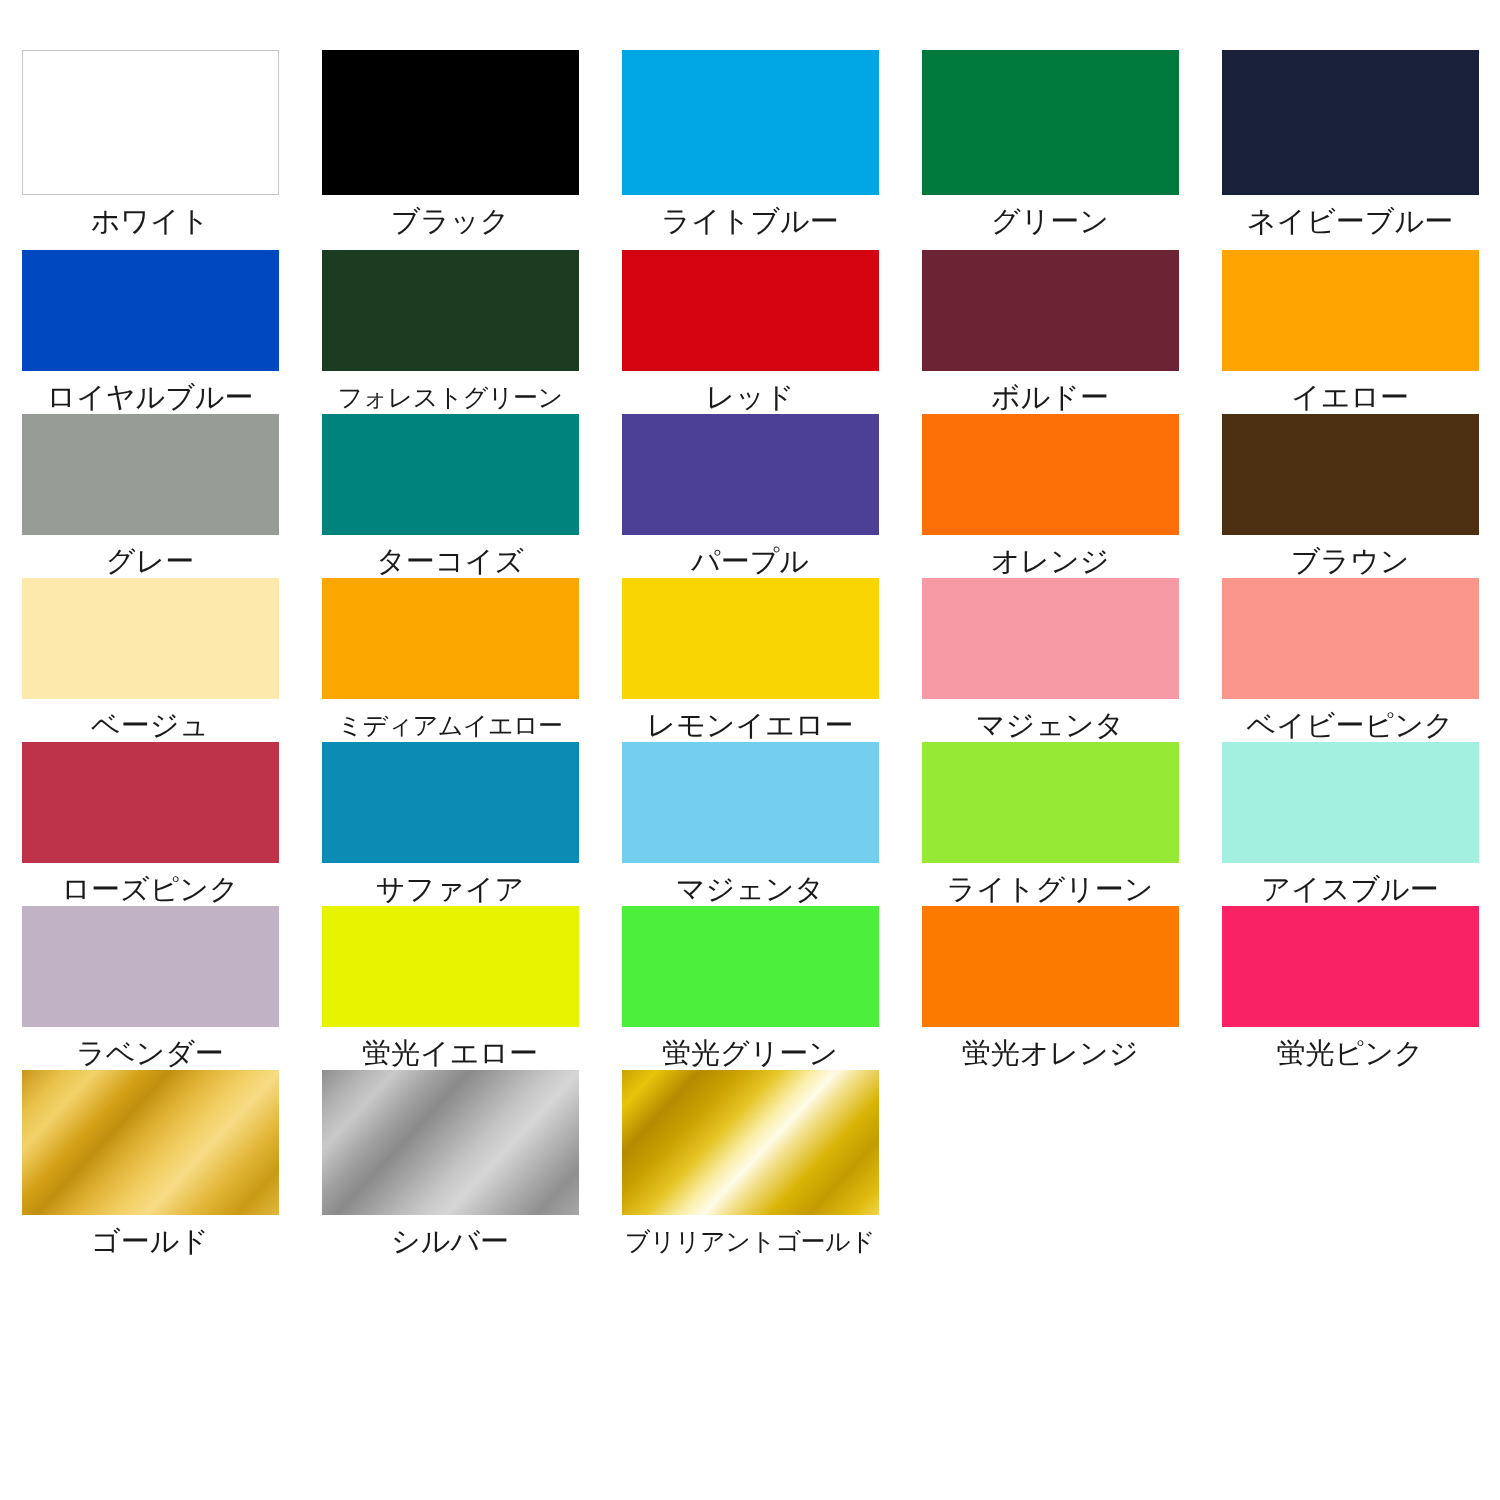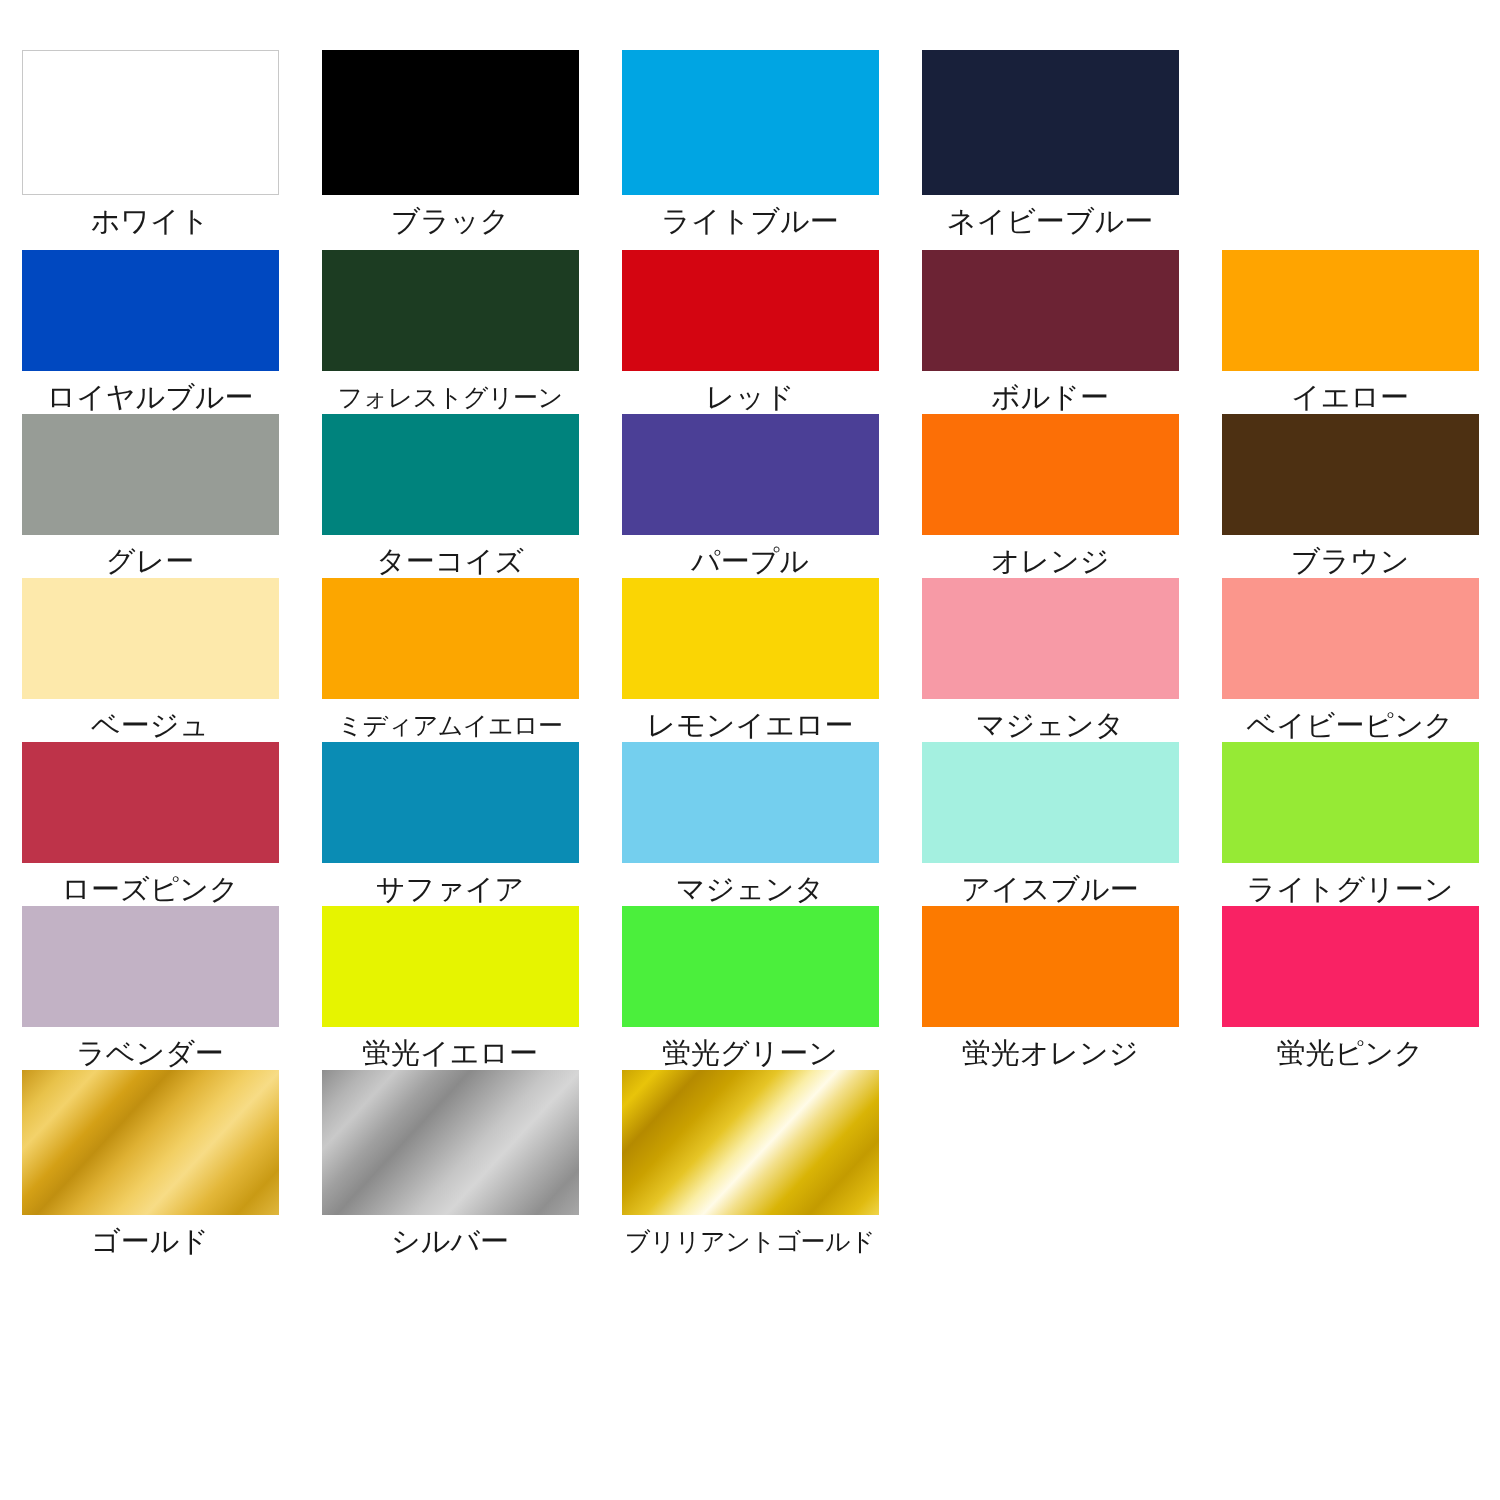--- a/index.html
+++ b/index.html
@@ -70,20 +70,24 @@
       </div>
       <div class="cell">
         <div class="swatch" style="background-color: rgb(0, 0, 0);"></div>
         <div class="label">ブラック</div>
       </div>
       <div class="cell">
         <div class="swatch" style="background-color: rgb(0, 165, 227);"></div>
         <div class="label">ライトブルー</div>
       </div>
       <div class="cell">
+        <div class="swatch" style="background-color: rgb(0, 121, 60);"></div>
+        <div class="label">グリーン</div>
+      </div>
+      <div class="cell">
         <div class="swatch" style="background-color: rgb(24, 32, 58);"></div>
         <div class="label">ネイビーブルー</div>
       </div>
     </div>
     <div class="row">
       <div class="cell">
         <div class="swatch" style="background-color: rgb(0, 72, 192);"></div>
         <div class="label">ロイヤルブルー</div>
       </div>
       <div class="cell">
@@ -154,26 +158,26 @@
       </div>
       <div class="cell">
         <div class="swatch" style="background-color: rgb(10, 140, 180);"></div>
         <div class="label">サファイア</div>
       </div>
       <div class="cell">
         <div class="swatch" style="background-color: rgb(116, 207, 238);"></div>
         <div class="label">マジェンタ</div>
       </div>
       <div class="cell">
+        <div class="swatch" style="background-color: rgb(150, 234, 53);"></div>
+        <div class="label">ライトグリーン</div>
+      </div>
+      <div class="cell">
         <div class="swatch" style="background-color: rgb(164, 240, 224);"></div>
         <div class="label">アイスブルー</div>
-      </div>
-      <div class="cell">
-        <div class="swatch" style="background-color: rgb(150, 234, 53);"></div>
-        <div class="label">ライトグリーン</div>
       </div>
     </div>
     <div class="row">
       <div class="cell">
         <div class="swatch" style="background-color: rgb(194, 178, 197);"></div>
         <div class="label">ラベンダー</div>
       </div>
       <div class="cell">
         <div class="swatch" style="background-color: rgb(230, 244, 0);"></div>
         <div class="label">蛍光イエロー</div>

